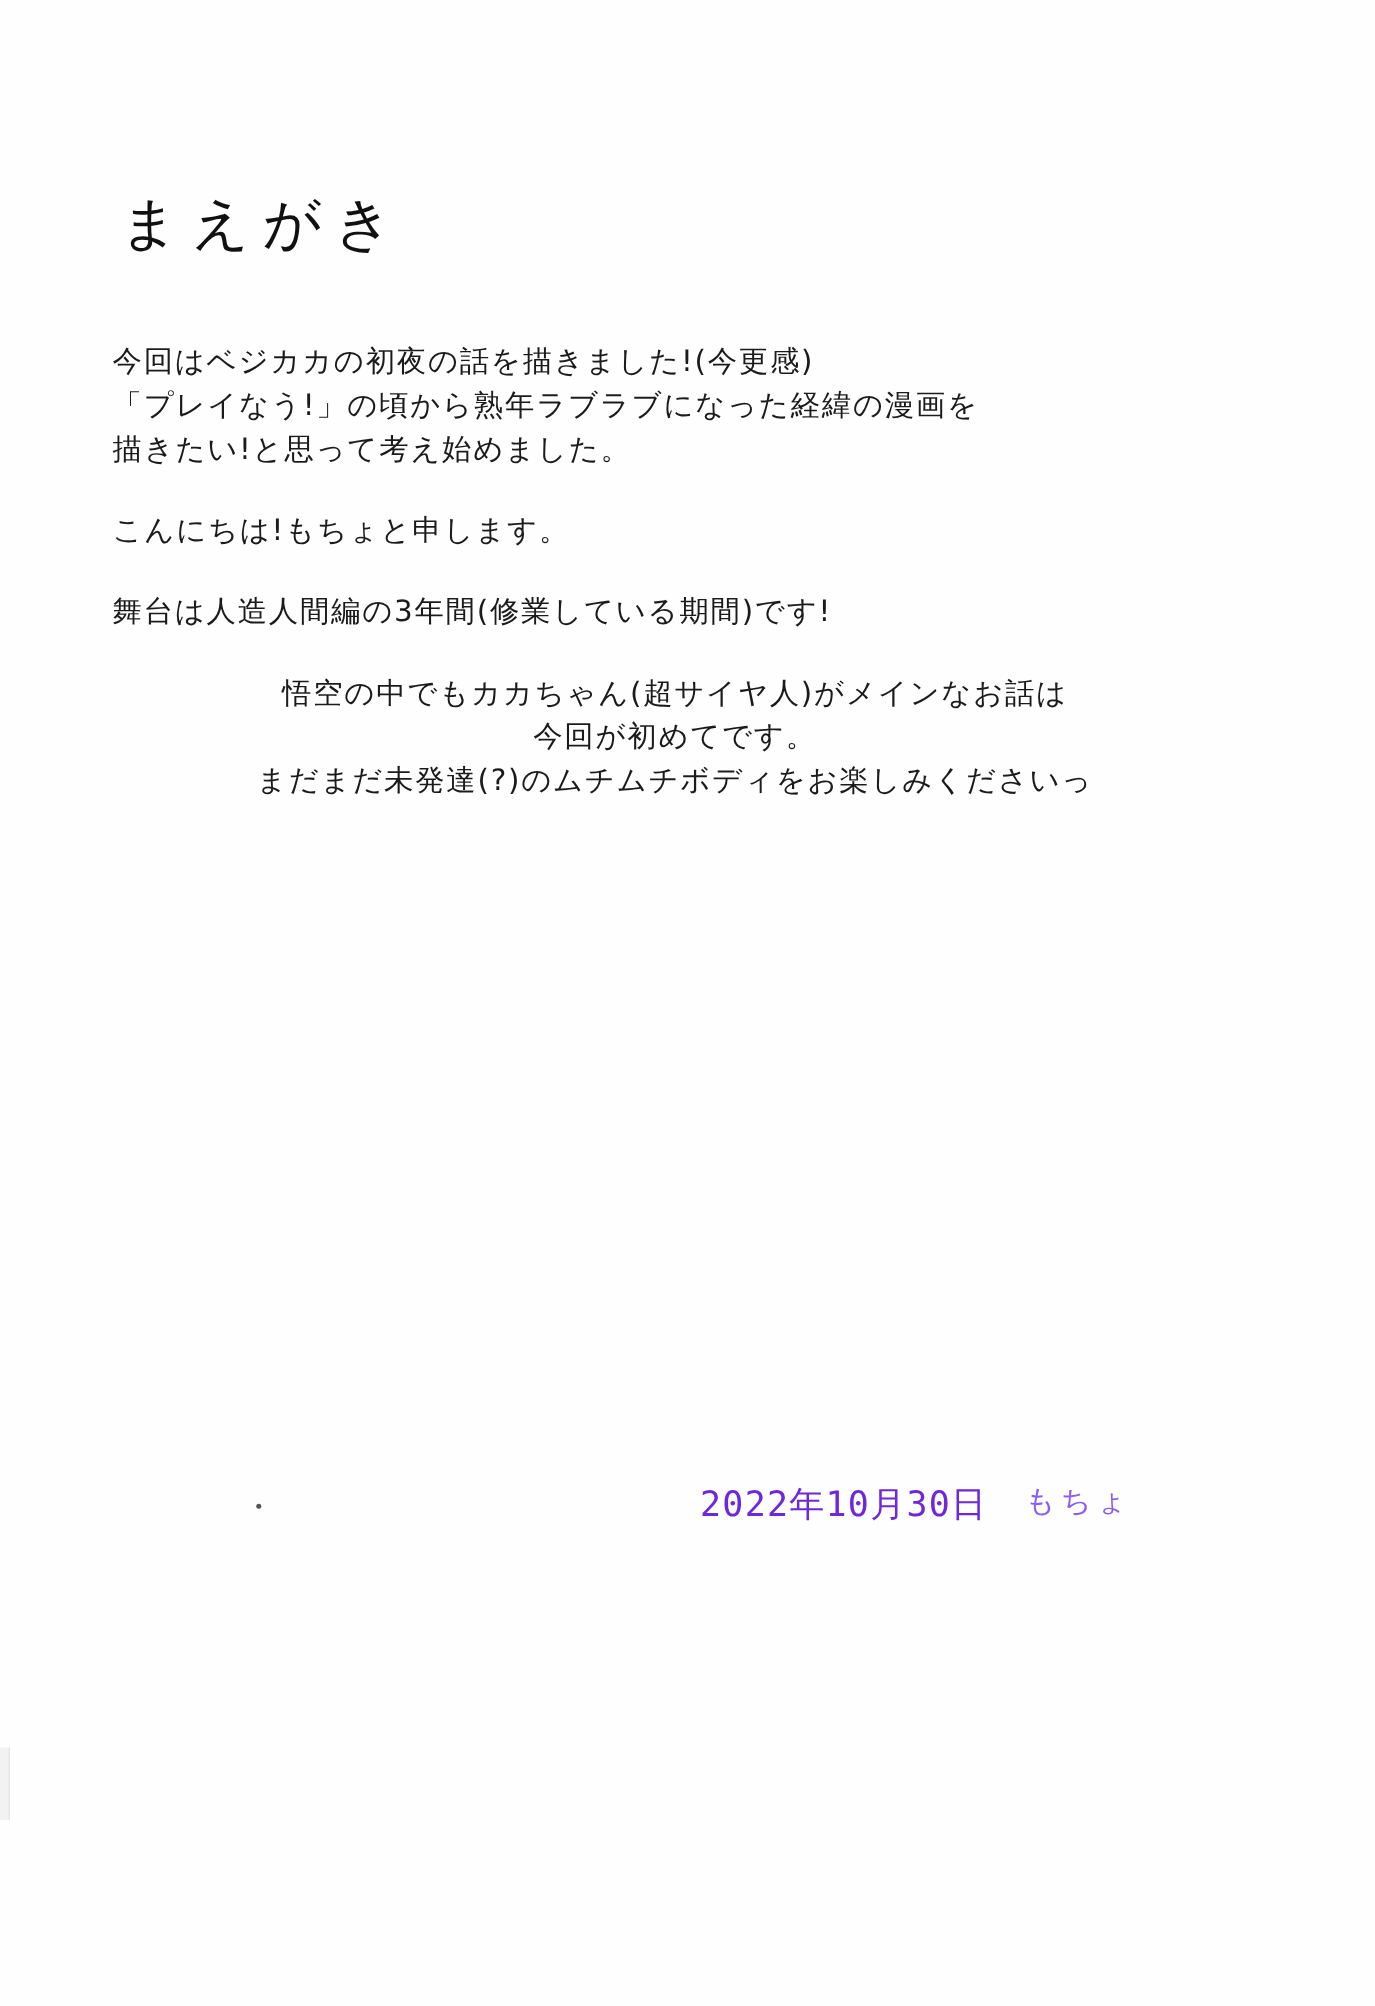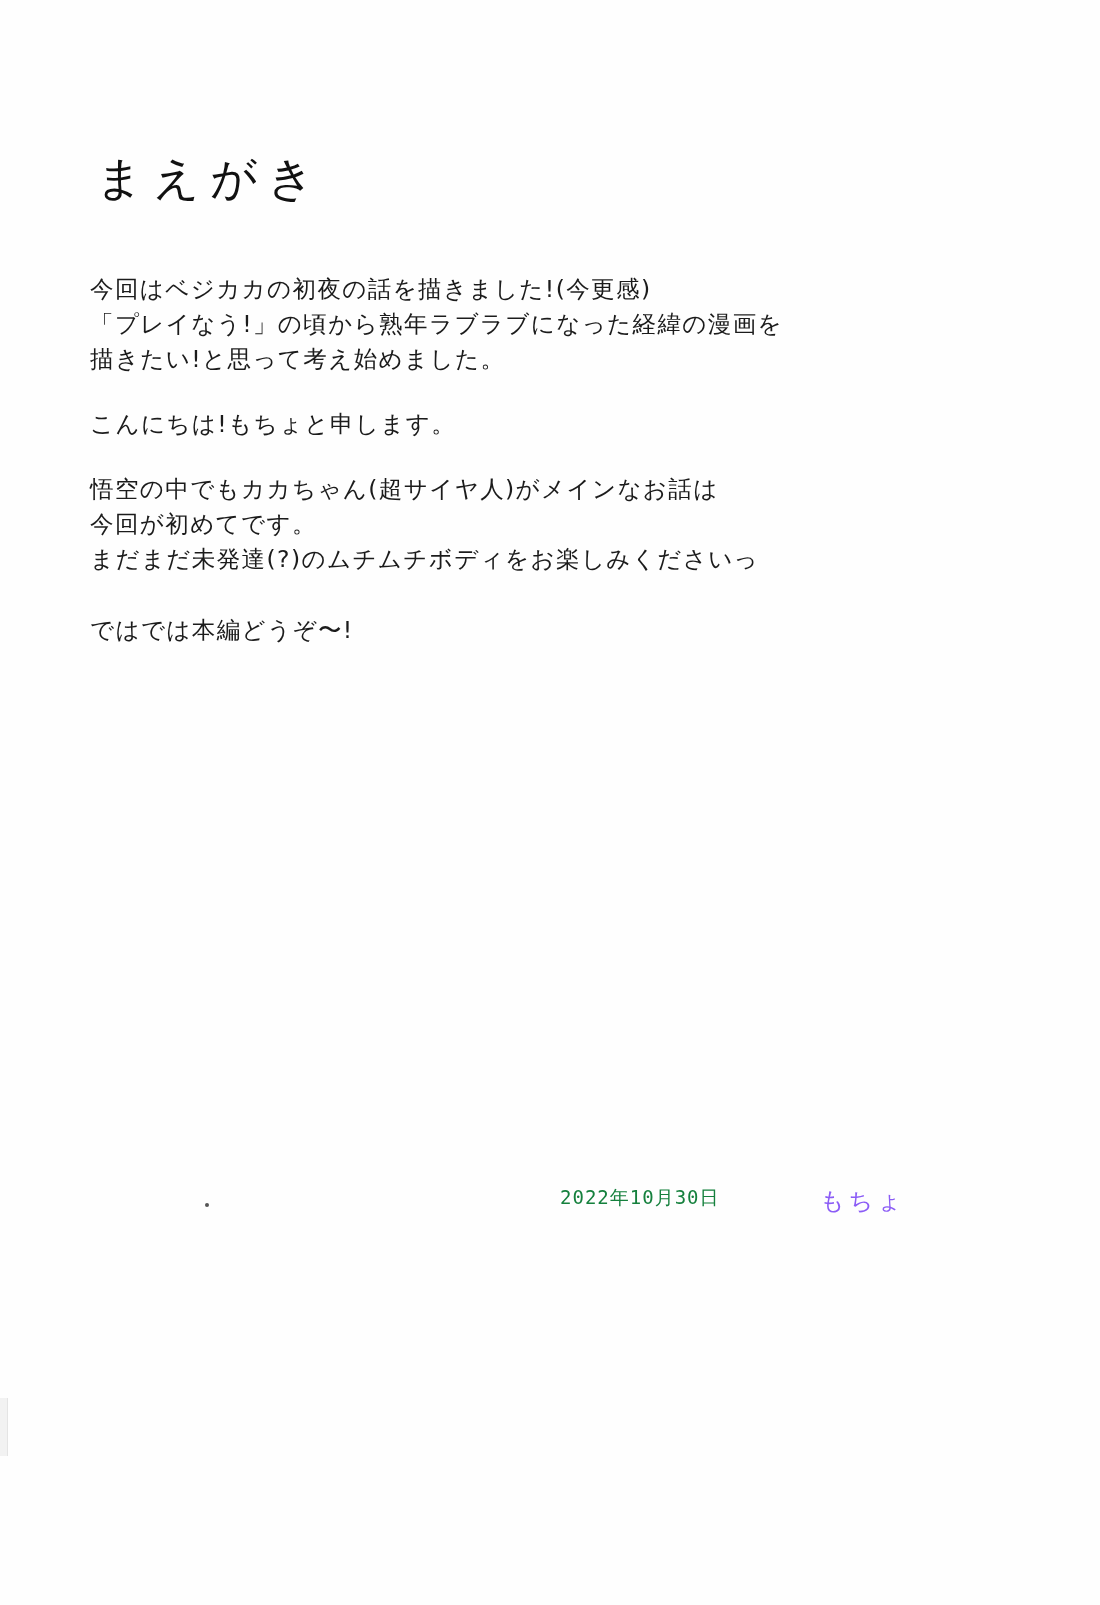--- a/index.html
+++ b/index.html
@@ -38,37 +38,38 @@
   }
   .para {
     margin: 0 0 30px 0;
     font-size: 23.5px;
     line-height: 35px;
     letter-spacing: 1.4px;
     color: #1b1b1b;
     white-space: pre-wrap;
   }
   .para.gap-large {
-    margin-bottom: 36px;
+    margin-bottom: 52px;
+    text-align: center;
   }
   .signature {
     position: absolute;
     left: 0;
     top: 1185px;
     width: 1100px;
     height: 40px;
   }
   .sig-date {
     position: absolute;
     left: 560px;
     top: 0;
-    font-size: 19px;
+    font-size: 28px;
     letter-spacing: 1px;
     font-family: "DejaVu Sans Mono", monospace;
-    color: #15803d;
+    color: #6d28d9;
   }
   .sig-name {
     position: absolute;
     left: 820px;
     top: 0;
     font-size: 24px;
     letter-spacing: 4px;
     color: #8b5cf6;
   }
   .stray-dot {
@@ -95,24 +96,24 @@
 
 <div class="page">
 
   <div class="title">まえがき</div>
 
   <div class="body-block">
     <p class="para">今回はベジカカの初夜の話を描きました!(今更感)
 「プレイなう!」の頃から熟年ラブラブになった経緯の漫画を
 描きたい!と思って考え始めました。</p>
     <p class="para">こんにちは!もちょと申します。</p>
+    <p class="para">舞台は人造人間編の3年間(修業している期間)です!</p>
     <p class="para gap-large">悟空の中でもカカちゃん(超サイヤ人)がメインなお話は
 今回が初めてです。
 まだまだ未発達(?)のムチムチボディをお楽しみくださいっ</p>
-    <p class="para">ではでは本編どうぞ〜!</p>
   </div>
 
   <div class="stray-dot"></div>
 
   <div class="signature">
     <span class="sig-date">2022年10月30日</span>
     <span class="sig-name">もちょ</span>
   </div>
 
   <div class="edge-mark"></div>

